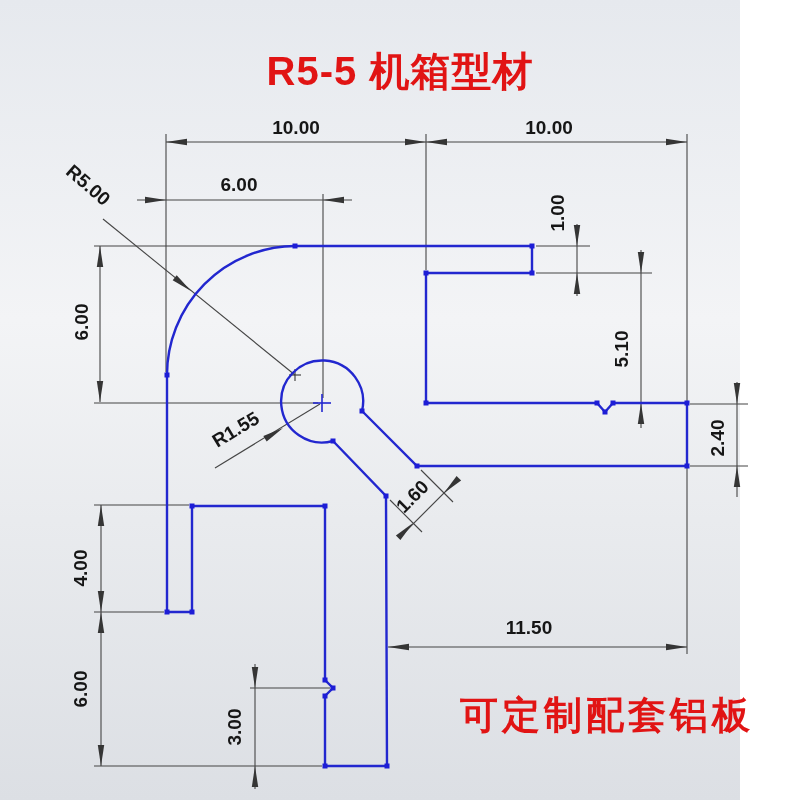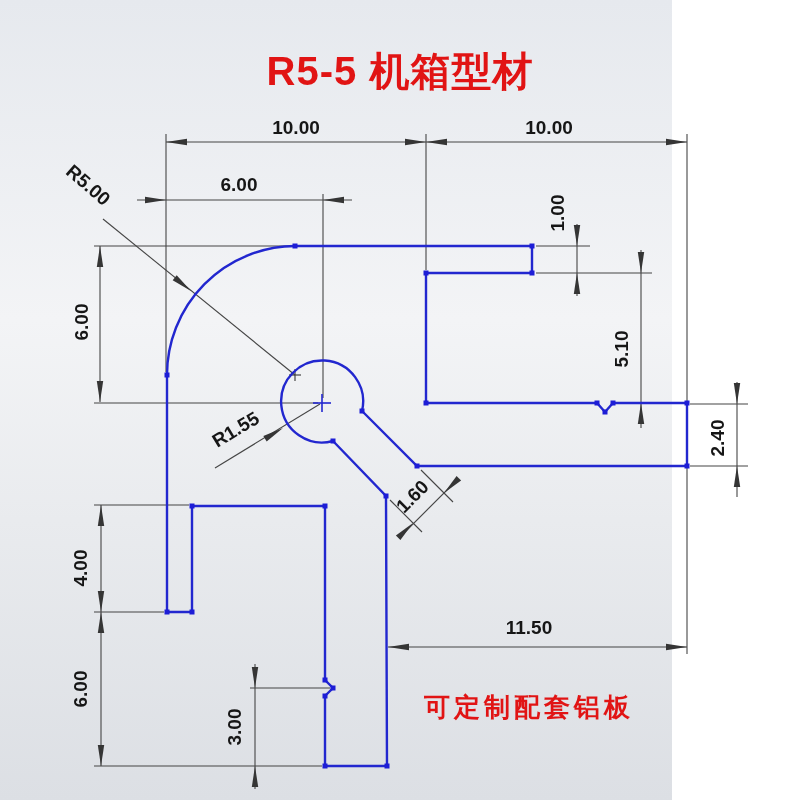--- a/index.html
+++ b/index.html
@@ -1,30 +1,30 @@
 <!DOCTYPE html>
 <html><head>
 <meta charset="utf-8">
 <style>
   html,body{margin:0;padding:0;}
   body{
     width:800px;height:800px;overflow:hidden;
     font-family:"Liberation Sans", sans-serif;
   }
   .canvas{
-    position:relative;width:672px;height:800px;
+    position:relative;width:740px;height:800px;
     background:linear-gradient(180deg,#e6e9ee 0%,#f3f4f6 40%,#e9ebee 65%,#dcdfe4 100%);
   }
   .title{
     position:absolute;top:44px;left:0;width:800px;text-align:center;
     font-size:40px;font-weight:bold;color:#e11414;letter-spacing:1px;
   }
   .note{
-    position:absolute;top:690px;left:424px;
-    font-size:26px;font-weight:bold;color:#e11414;letter-spacing:4px;white-space:nowrap;
+    position:absolute;top:690px;left:460px;
+    font-size:38px;font-weight:bold;color:#e11414;letter-spacing:4px;white-space:nowrap;
   }
   svg{position:absolute;top:0;left:0;}
   .dimtxt{
     font-family:"Liberation Sans", sans-serif;
     font-size:19px;font-weight:bold;fill:#161616;
   }
 </style>
 </head>
 <body>
 

